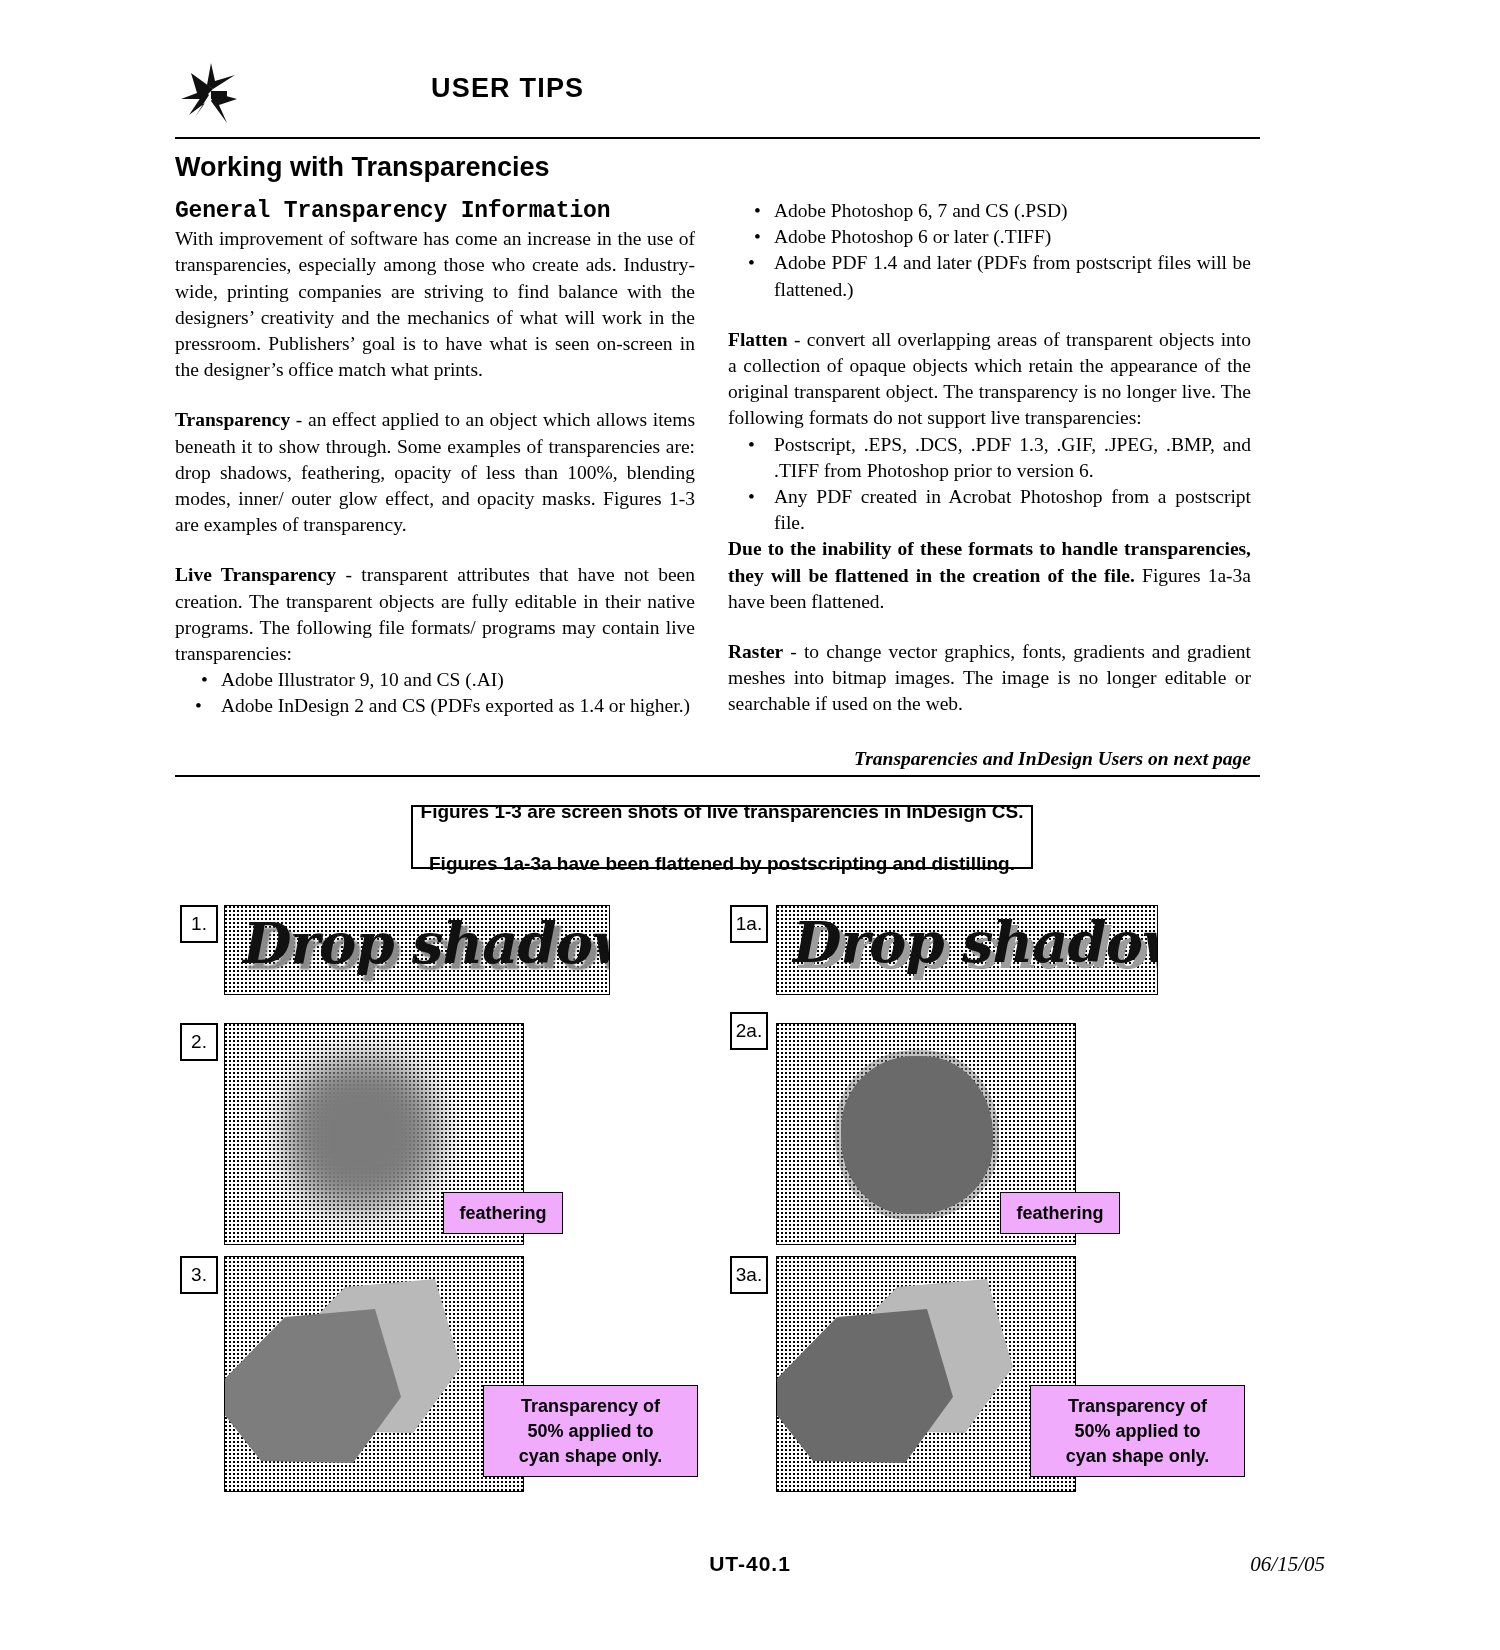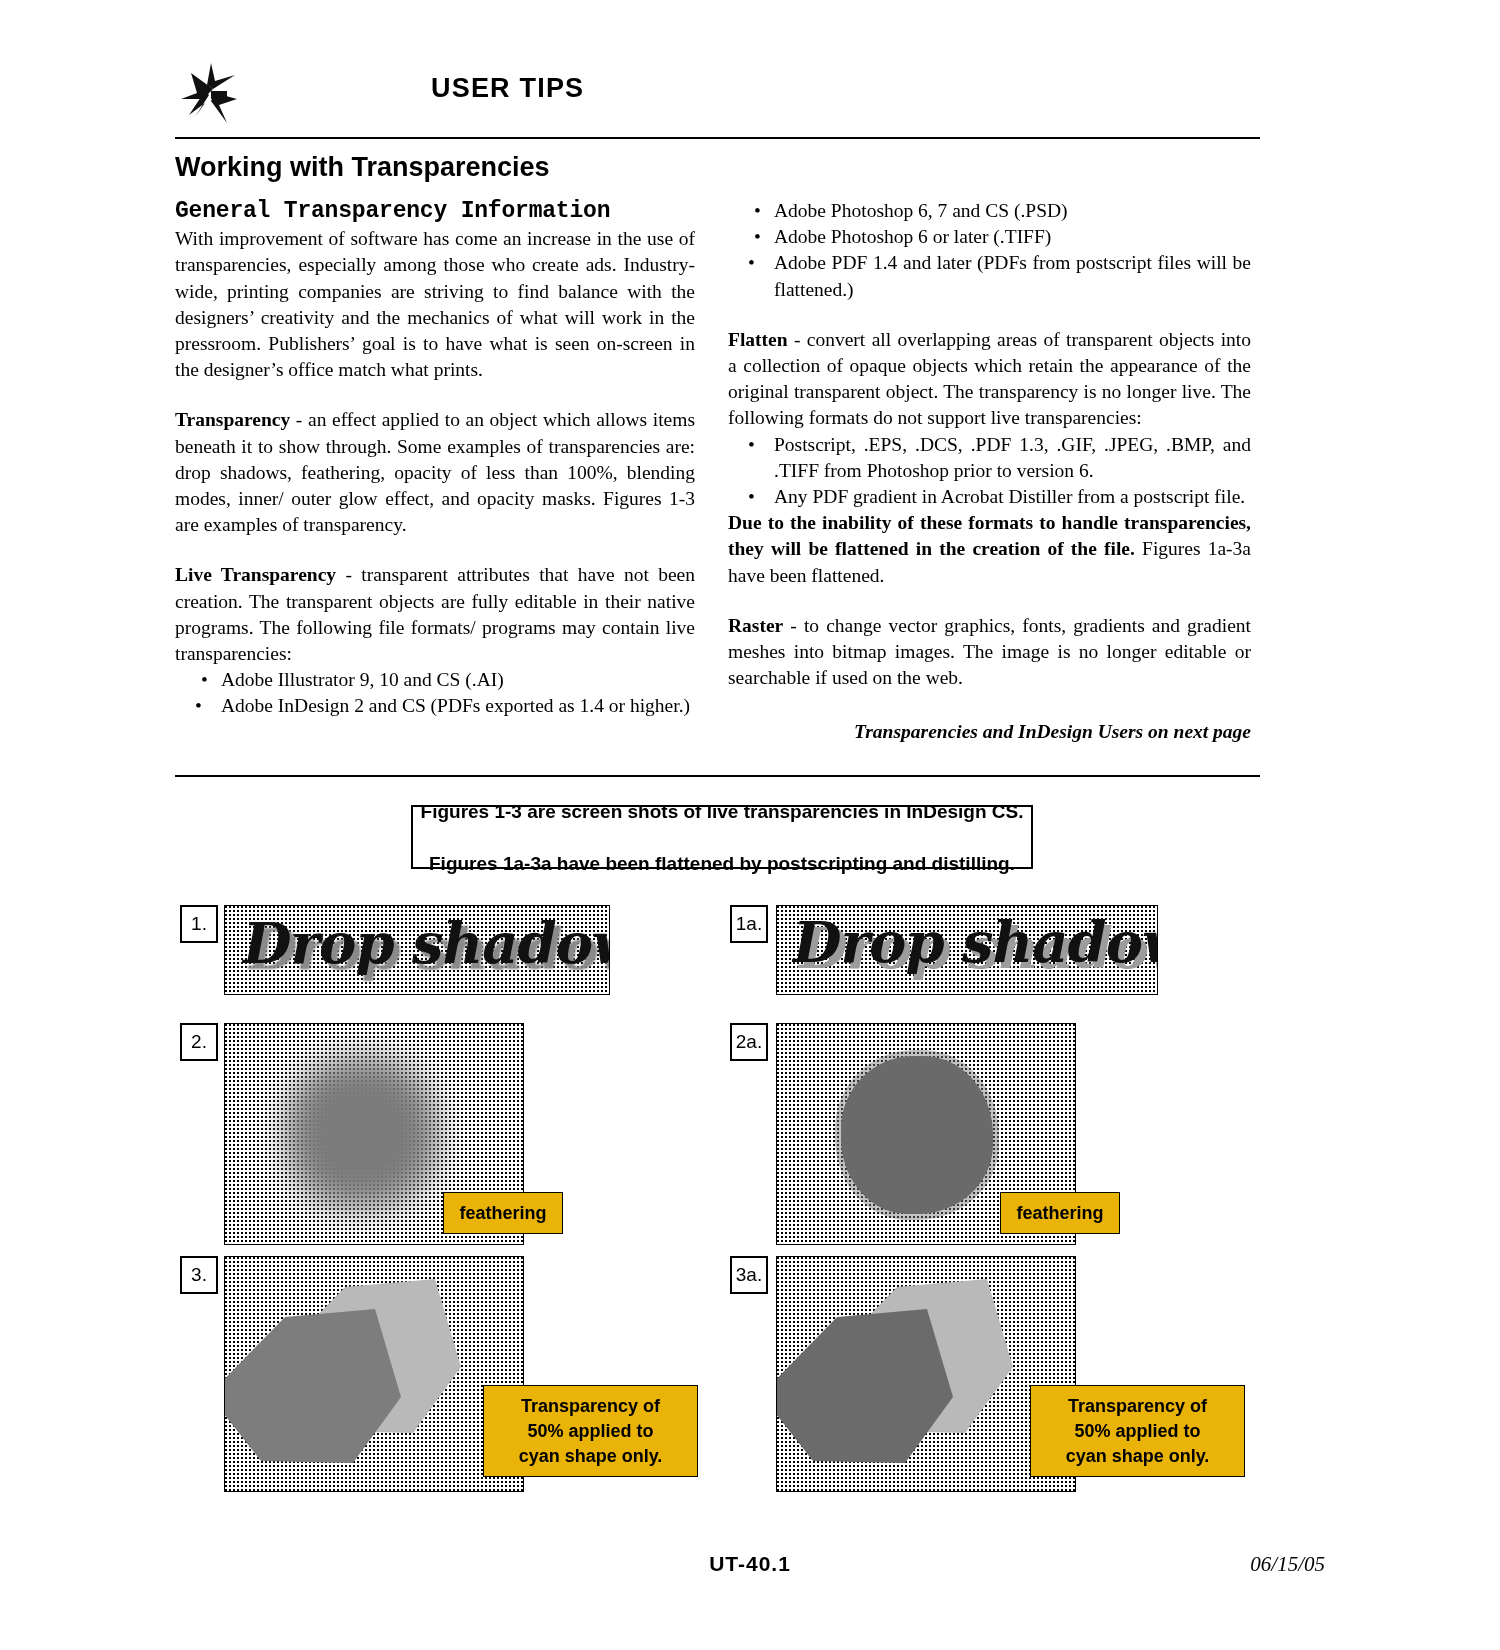--- a/index.html
+++ b/index.html
@@ -71,21 +71,21 @@
     box-sizing:border-box;background:#fff;
     font-family:"Liberation Sans",sans-serif;font-size:19px;font-weight:normal;
     display:flex;align-items:center;justify-content:center;
   }
   .figbox{position:absolute;border:1px solid #000;box-sizing:border-box;overflow:hidden;
     background-color:#ffffff;
     background-image:radial-gradient(circle at 1px 1px,#000 0.9px,transparent 1px);
     background-size:4px 4px;
   }
   .lbl{
-    position:absolute;background:#eab308;border:1px solid #000;
+    position:absolute;background:#f0abfc;border:1px solid #000;
     font-family:"Liberation Sans",sans-serif;font-weight:bold;font-size:18px;
     display:flex;flex-direction:column;align-items:center;justify-content:center;
     line-height:25px;box-sizing:border-box;z-index:5;
   }
   .script{
     position:absolute;
     font-family:"DejaVu Serif",serif;
     font-style:italic;font-weight:bold;
     font-size:56px;
     letter-spacing:-1px;
@@ -147,21 +147,21 @@
     <p class="bul2">Adobe InDesign 2 and CS (PDFs exported as 1.4 or higher.)</p>
   </div>
 
   <div class="col col-right">
     <p class="bul">Adobe Photoshop 6, 7 and CS (.PSD)</p>
     <p class="bul">Adobe Photoshop 6 or later (.TIFF)</p>
     <p class="bul2">Adobe PDF 1.4 and later (PDFs from postscript files will be flattened.)</p>
     <div class="gap"></div>
     <p><b>Flatten</b><span> - convert all overlapping areas of transparent objects into a collection of opaque objects which retain the appearance of the original transparent object. The transparency is no longer live. The following formats do not support live transparencies:</span></p>
     <p class="bul2">Postscript, .EPS, .DCS, .PDF 1.3, .GIF, .JPEG, .BMP, and .TIFF from Photoshop prior to version 6.</p>
-    <p class="bul2">Any PDF gradient in Acrobat Distiller from a postscript file.</p>
+    <p class="bul2">Any PDF created in Acrobat Photoshop from a postscript file.</p>
     <p><b>Due to the inability of these formats to handle transparencies, they will be flattened in the creation of the file.</b><span> Figures 1a-3a have been flattened.</span></p>
     <div class="gap"></div>
     <p><b>Raster</b><span> - to change vector graphics, fonts, gradients and gradient meshes into bitmap images. The image is no longer editable or searchable if used on the web.</span></p>
     <div class="nextpage">Transparencies and InDesign Users on next page</div>
   </div>
 
   <div class="mid-rule"></div>
 
   <div class="capbox">
     <div>Figures 1-3 are screen shots of live transparencies in InDesign CS.</div>
@@ -183,21 +183,21 @@
     </div>
 
     <div class="fignum" style="left:180px;top:133px;">2.</div>
     <div class="figbox" style="left:224px;top:133px;width:300px;height:222px;">
       <div class="blob-soft" style="left:62px;top:34px;width:150px;height:150px;"></div>
     </div>
     <div class="lbl" style="left:443px;top:302px;width:120px;height:42px;">
       <span>feathering</span>
     </div>
 
-    <div class="fignum" style="left:730px;top:133px;">2a.</div>
+    <div class="fignum" style="left:730px;top:122px;">2a.</div>
     <div class="figbox" style="left:776px;top:133px;width:300px;height:222px;">
       <div class="blob-hard" style="left:64px;top:32px;width:152px;height:158px;border-radius:48% 46% 50% 44%/46% 50% 44% 48%;background:#6a6a6a;box-shadow:0 0 0 6px rgba(120,120,120,0.45);"></div>
     </div>
     <div class="lbl" style="left:1000px;top:302px;width:120px;height:42px;">
       <span>feathering</span>
     </div>
 
     <div class="fignum" style="left:180px;top:366px;">3.</div>
     <div class="figbox" style="left:224px;top:366px;width:300px;height:236px;">
       <svg width="300" height="236" viewBox="0 0 300 236" style="position:absolute;left:0;top:0;">

